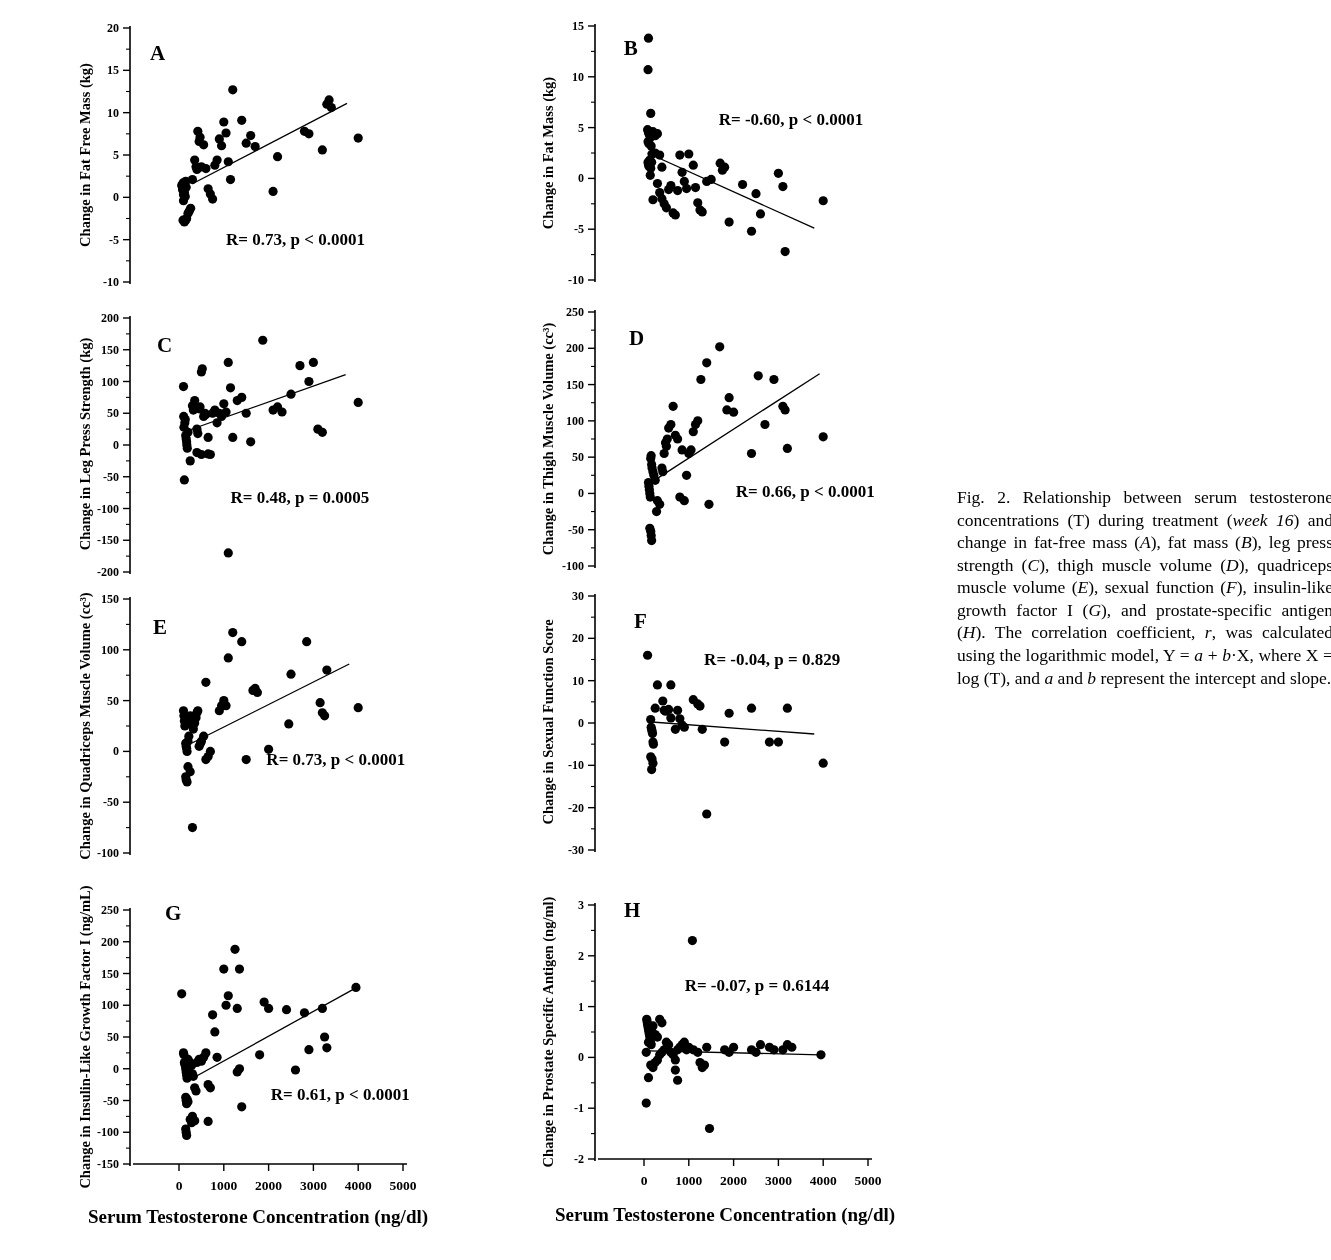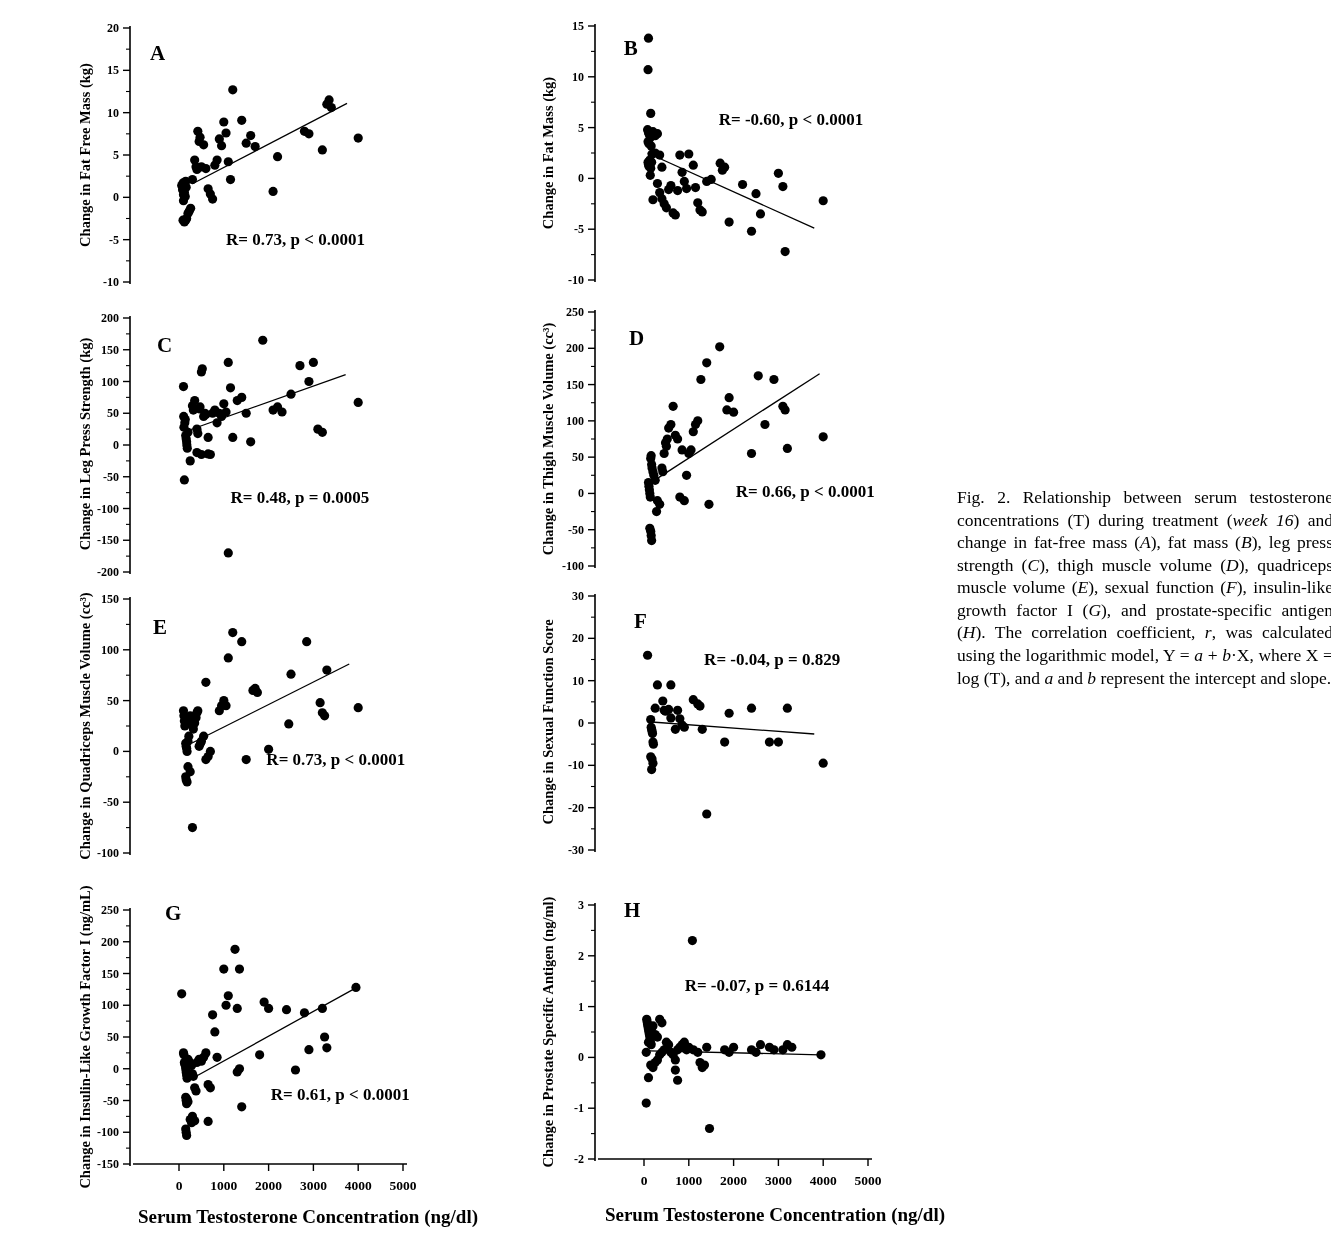--- a/index.html
+++ b/index.html
@@ -1,21 +1,21 @@
 <!DOCTYPE html>
 <html><head>
 <meta charset="utf-8">
 <style>
   html,body{margin:0;padding:0;background:#fff;}
   .canvas{position:relative;width:1331px;height:1260px;background:#ffffff;
           font-family:"Liberation Serif",serif;color:#000;overflow:hidden;}
   .panel-svg{position:absolute;overflow:visible;}
   .ylabel{position:absolute;transform:translate(-50%,-50%) rotate(-90deg);
           transform-origin:center;white-space:nowrap;font-weight:bold;font-size:14.5px;}
-  .xtitle{position:absolute;width:390px;text-align:right;font-weight:bold;font-size:19px;}
+  .xtitle{position:absolute;width:390px;text-align:left;font-weight:bold;font-size:19px;}
   .caption{position:absolute;left:957px;top:486px;width:376px;font-size:17.5px;
            line-height:1.29;text-align:justify;}
 </style>
 </head>
 <body>
 
 <div class="canvas">
 
   <div class="ylabel" style="left:85px;top:155px;">Change in Fat Free Mass (kg)</div>
   <div class="ylabel" style="left:548px;top:153px;">Change in Fat Mass (kg)</div>

